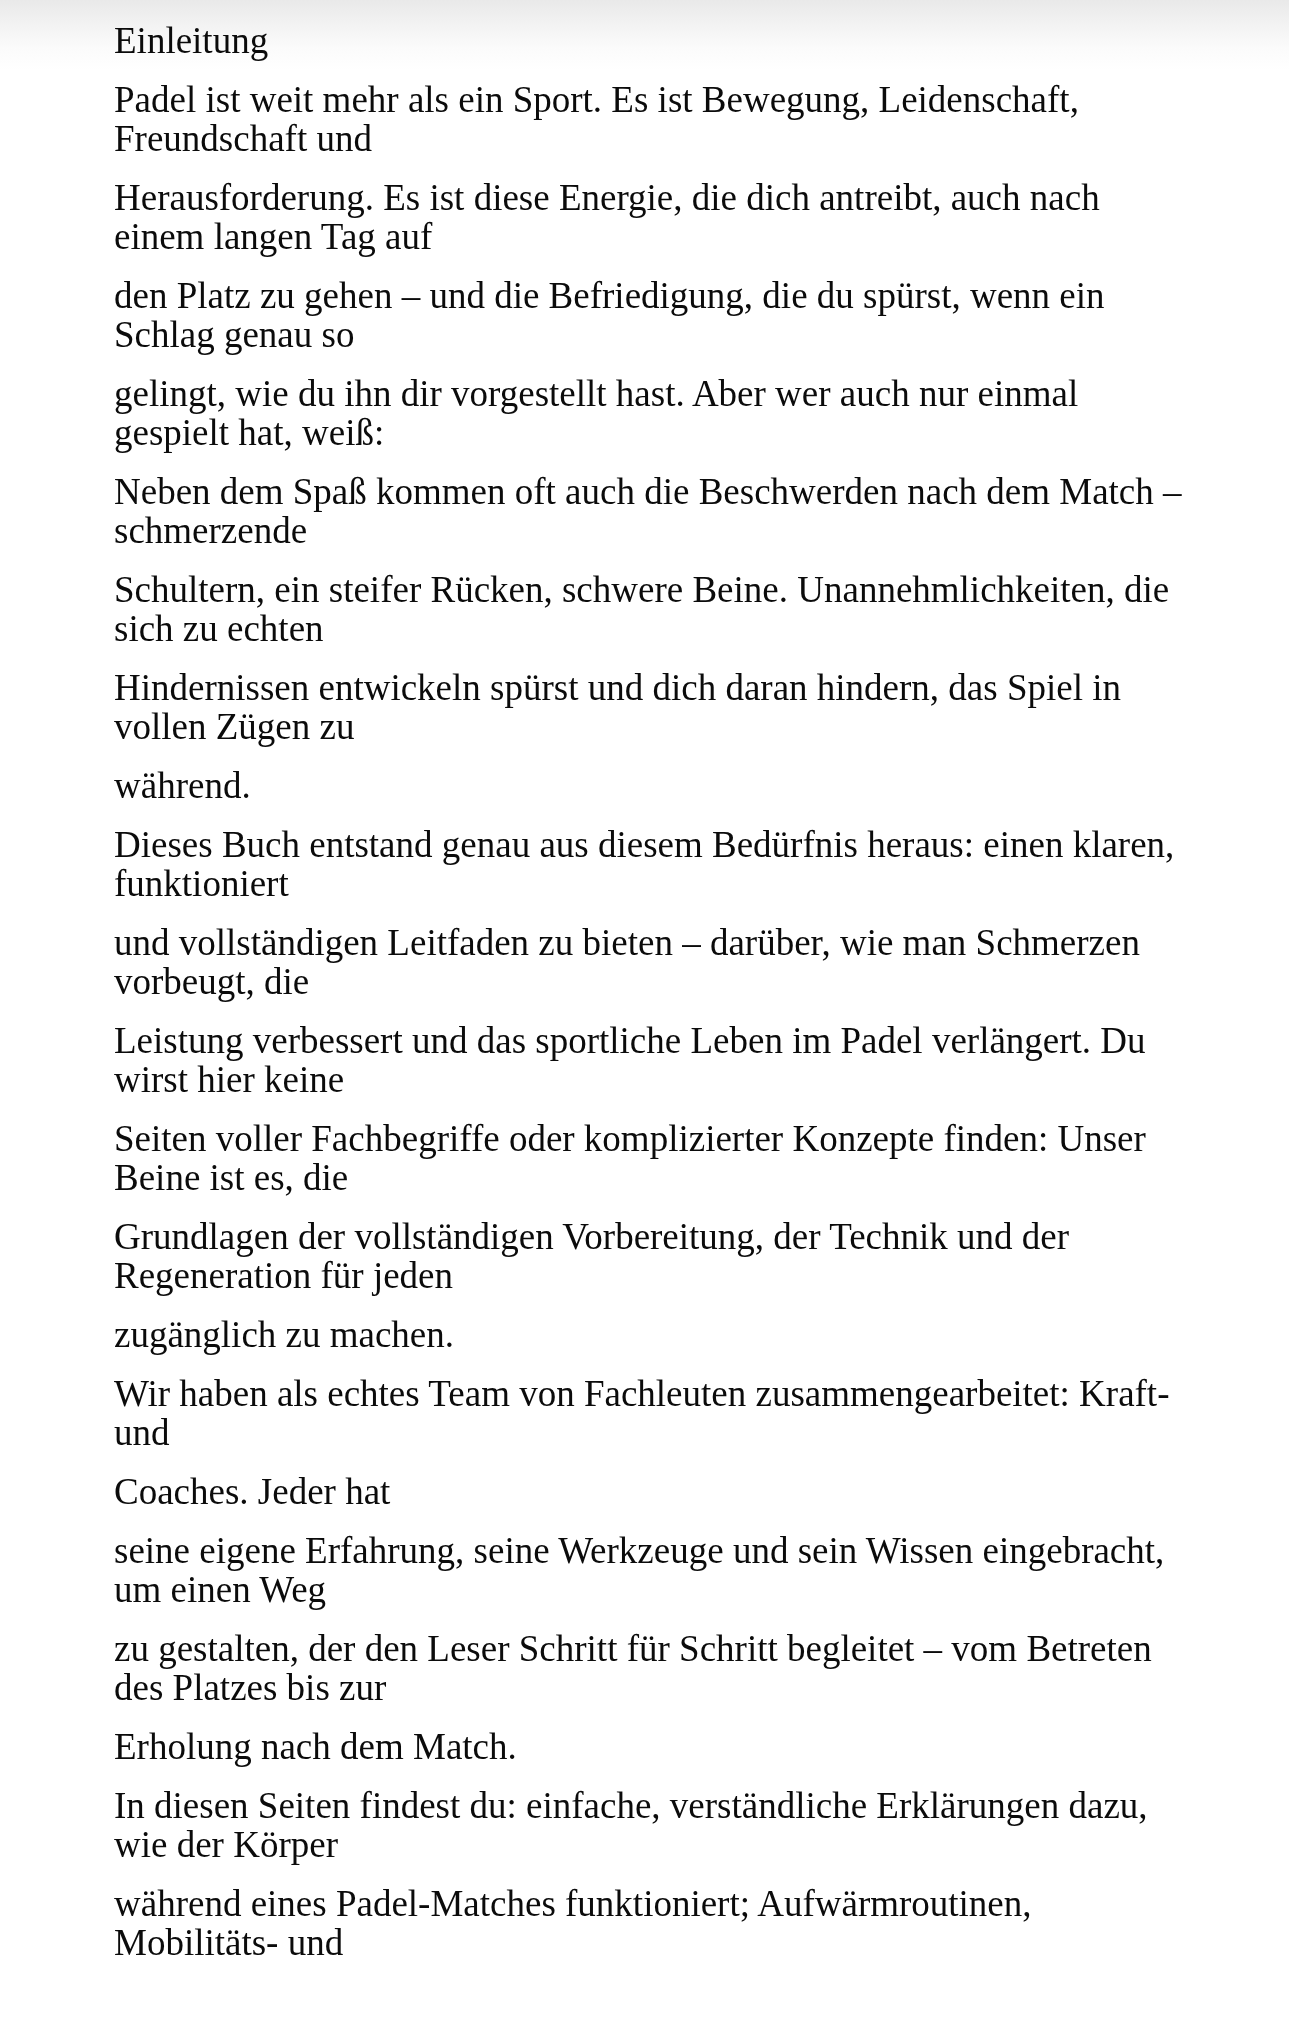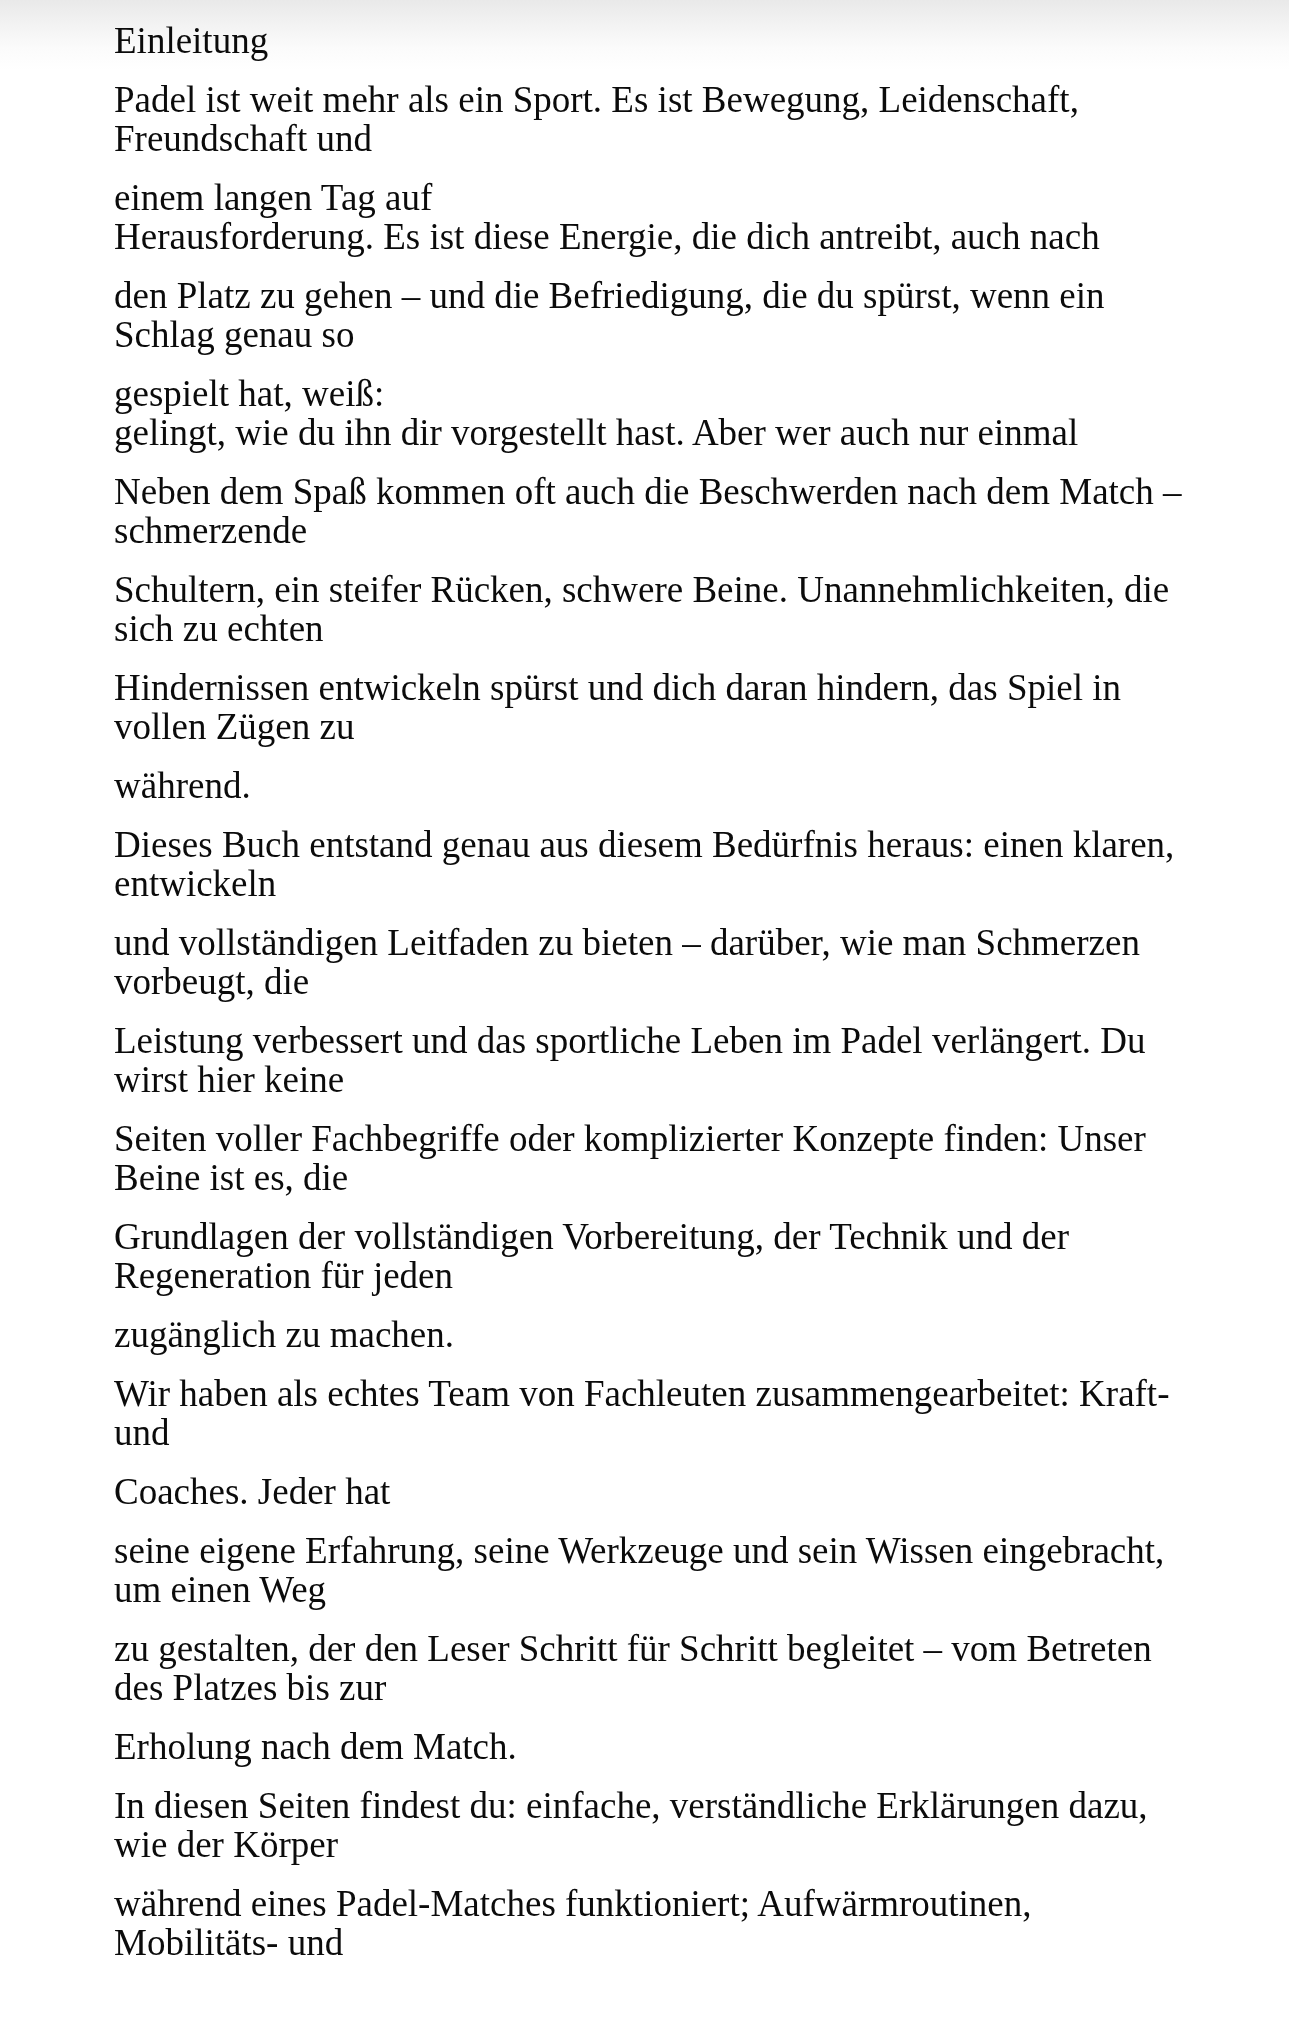--- a/index.html
+++ b/index.html
@@ -53,32 +53,32 @@
   <div class="doc-title">
     <span class="line">Einleitung</span>
   </div>
 
   <p class="para">
     <span class="line">Padel ist weit mehr als ein Sport. Es ist Bewegung, Leidenschaft,</span>
     <span class="line">Freundschaft und</span>
   </p>
 
   <p class="para">
+    <span class="line">Herausforderung. Es ist diese Energie, die dich antreibt, auch nach</span>
     <span class="line">einem langen Tag auf</span>
-    <span class="line">Herausforderung. Es ist diese Energie, die dich antreibt, auch nach</span>
   </p>
 
   <p class="para">
     <span class="line">den Platz zu gehen – und die Befriedigung, die du spürst, wenn ein</span>
     <span class="line">Schlag genau so</span>
   </p>
 
   <p class="para">
+    <span class="line">gelingt, wie du ihn dir vorgestellt hast. Aber wer auch nur einmal</span>
     <span class="line">gespielt hat, weiß:</span>
-    <span class="line">gelingt, wie du ihn dir vorgestellt hast. Aber wer auch nur einmal</span>
   </p>
 
   <p class="para">
     <span class="line">Neben dem Spaß kommen oft auch die Beschwerden nach dem Match –</span>
     <span class="line">schmerzende</span>
   </p>
 
   <p class="para">
     <span class="line">Schultern, ein steifer Rücken, schwere Beine. Unannehmlichkeiten, die</span>
     <span class="line">sich zu echten</span>
@@ -88,21 +88,21 @@
     <span class="line">Hindernissen entwickeln spürst und dich daran hindern, das Spiel in</span>
     <span class="line">vollen Zügen zu</span>
   </p>
 
   <p class="para">
     <span class="line">während.</span>
   </p>
 
   <p class="para">
     <span class="line">Dieses Buch entstand genau aus diesem Bedürfnis heraus: einen klaren,</span>
-    <span class="line">entwickeln</span>
+    <span class="line">funktioniert</span>
   </p>
 
   <p class="para">
     <span class="line">und vollständigen Leitfaden zu bieten – darüber, wie man Schmerzen</span>
     <span class="line">vorbeugt, die</span>
   </p>
 
   <p class="para">
     <span class="line">Leistung verbessert und das sportliche Leben im Padel verlängert. Du</span>
     <span class="line">wirst hier keine</span>

